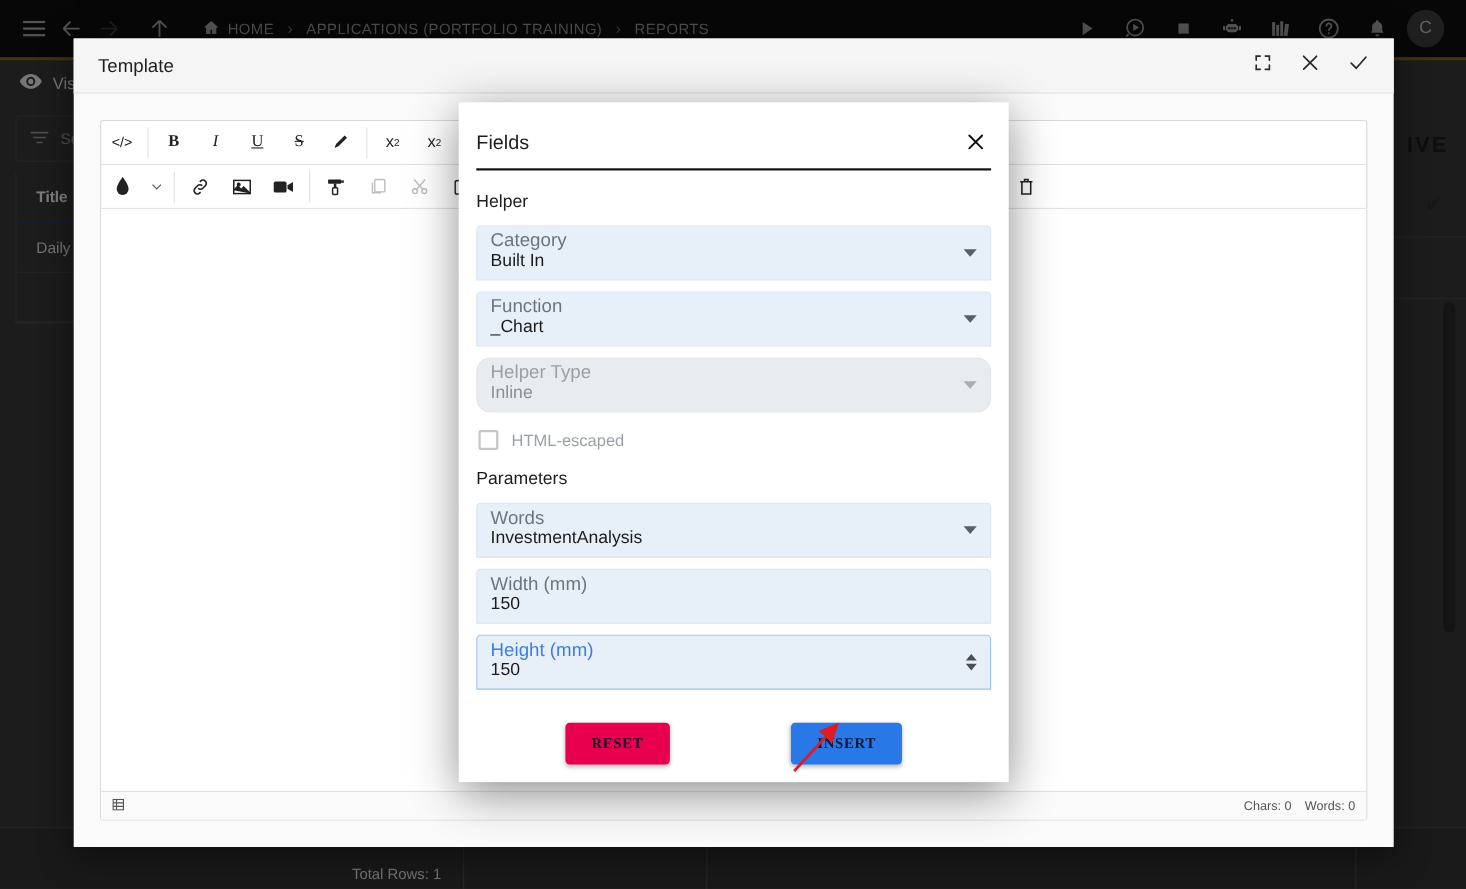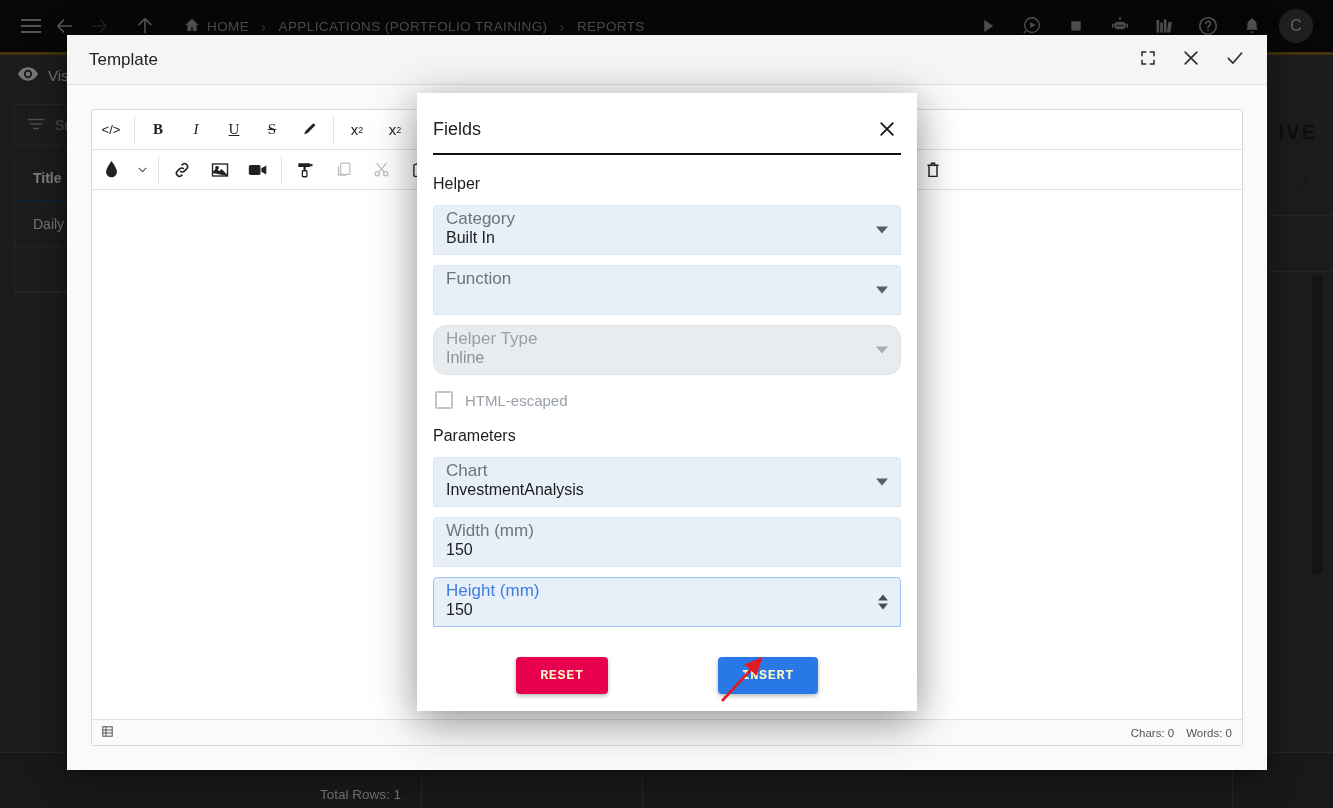--- a/index.html
+++ b/index.html
@@ -233,23 +233,23 @@
   .check-label { font-size:15px; color:#9aa0a8; }
 
   .btn-row {
     display:flex; align-items:center; justify-content:center;
     gap: 110px; margin-top: 30px;
   }
   .btn {
     border:none; border-radius:4px;
     padding: 11px 24px;
     font-size:13.5px; font-weight:bold; letter-spacing:.6px;
-    color:#fef9c3; cursor:pointer;
+    color:#0f172a; cursor:pointer;
     box-shadow: 0 2px 4px rgba(0,0,0,.28);
-    font-family: Liberation Mono, monospace;
+    font-family: Liberation Serif, serif;
   }
   .btn-reset { background:#e8004f; }
   .btn-insert { background:#2878e8; }
 
   
   .arrow-anno { position:absolute; left:710px; top:650px; pointer-events:none; }
 </style>
 </head>
 <body>
 
@@ -554,38 +554,39 @@
     <div class="section-title">Helper</div>
 
     <div class="field">
       <div class="f-label">Category</div>
       <div class="f-value">Built In</div>
       <span class="caret"></span>
     </div>
 
     <div class="field">
       <div class="f-label">Function</div>
+      <div class="f-value">_Chart</div>
       <span class="caret"></span>
     </div>
 
     <div class="field disabled">
       <div class="f-label">Helper Type</div>
       <div class="f-value">Inline</div>
       <span class="caret"></span>
     </div>
 
     <div class="check-row">
       <span class="checkbox"></span>
       <span class="check-label">HTML-escaped</span>
     </div>
 
     <div class="section-title" style="margin-top:18px">Parameters</div>
 
     <div class="field">
-      <div class="f-label">Chart</div>
+      <div class="f-label">Words</div>
       <div class="f-value">InvestmentAnalysis</div>
       <span class="caret"></span>
     </div>
 
     <div class="field">
       <div class="f-label">Width (mm)</div>
       <div class="f-value">150</div>
     </div>
 
     <div class="field focused">

